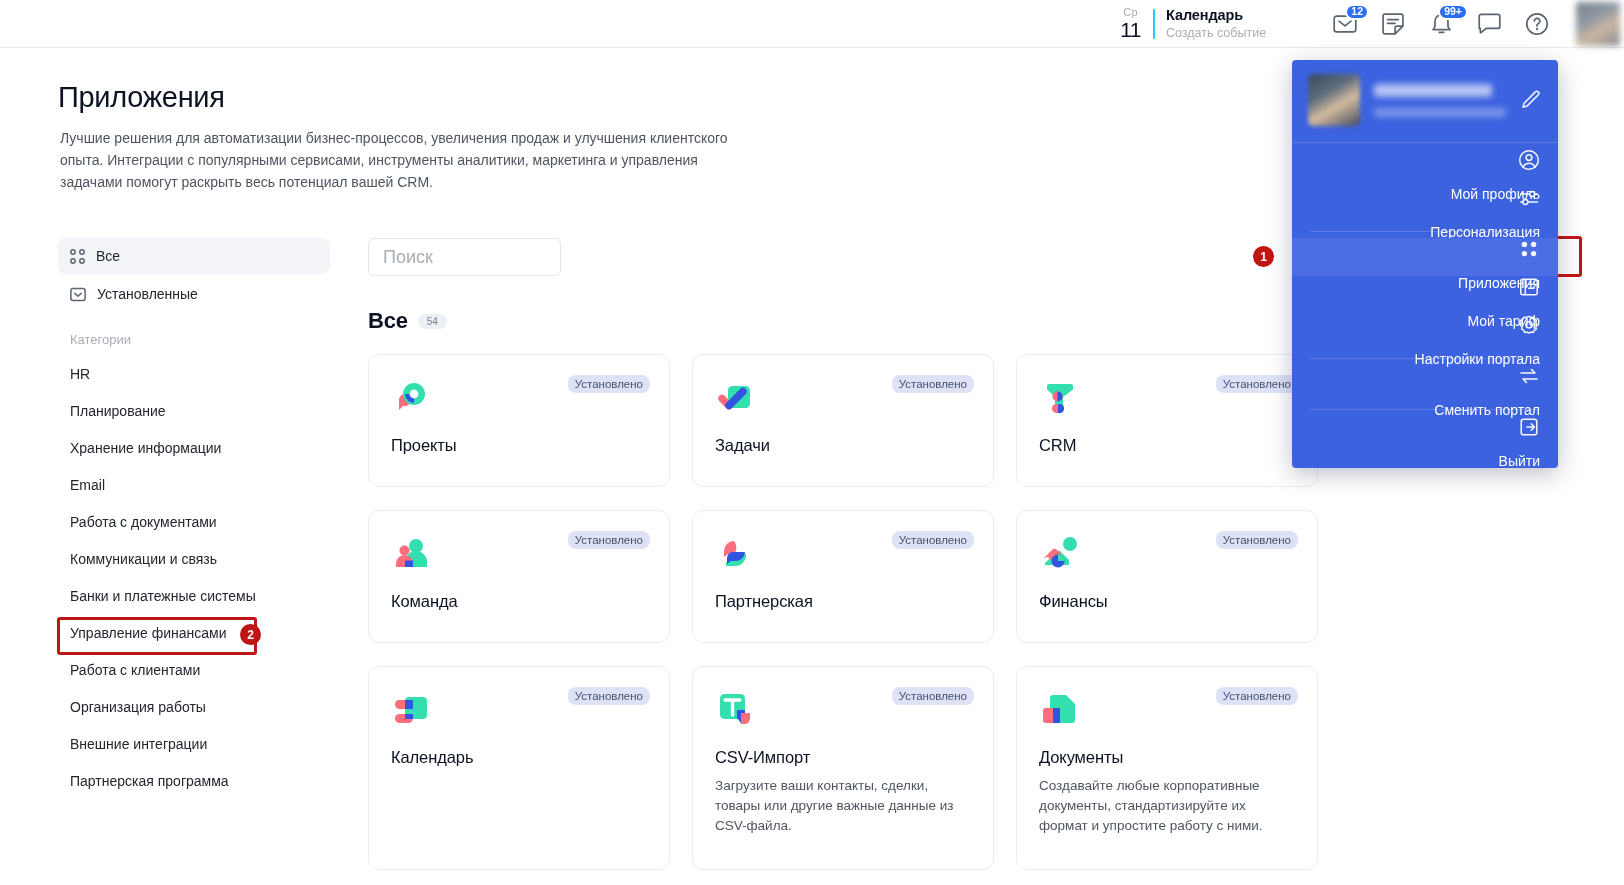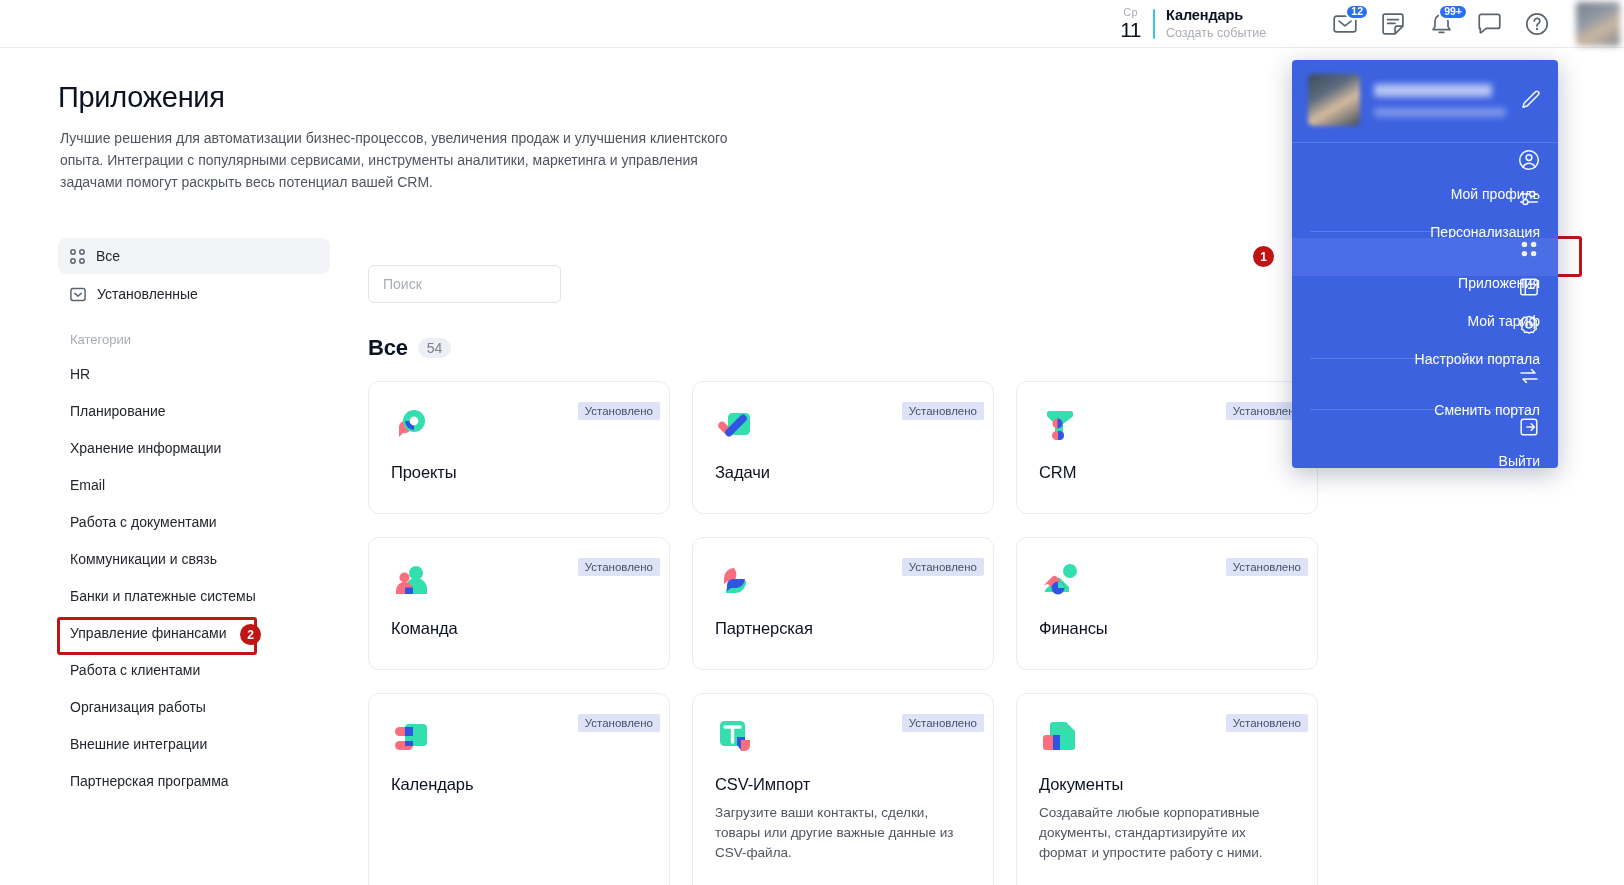--- a/index.html
+++ b/index.html
@@ -71,44 +71,44 @@
   .anno-num {
     position: absolute; width: 21px; height: 21px; border-radius: 50%;
     background: #bf1515; color: #fff; font-size: 12px; font-weight: 700;
     display: flex; align-items: center; justify-content: center; z-index: 60;
   }
 
   
   .content { position: absolute; left: 368px; top: 190px; }
   .search {
     width: 193px; height: 38px; border: 1px solid #e2e5ea; border-radius: 6px;
-    background: #fff; padding: 0 14px; font-size: 14px; color: #22272f;
-    font-family: inherit; outline: none; margin-top: 27px;
+    background: #fff; padding: 0 14px; font-size: 18px; color: #22272f;
+    font-family: inherit; outline: none;
   }
   .search::placeholder { color: #a8adb4; }
   .sec-head { display: flex; align-items: center; gap: 10px; margin-top: 32px; }
   .sec-title { font-size: 22px; color: #0b1222; font-weight: 700; letter-spacing: -.2px; }
-  .sec-count { background: #eceff4; color: #7a828d; font-size: 14px;
+  .sec-count { background: #eceff4; color: #7a828d; font-size: 10px;
     border-radius: 11px; padding: 2px 9px; font-weight: 400; }
 
   .grid { display: grid; grid-template-columns: repeat(3, 302px);
     gap: 23px 22px; margin-top: 20px; }
   .card {
     position: relative; height: 133px; border: 1px solid #eaecf1;
     border-radius: 11px; background: #fff; padding: 22px 22px 0 22px;
     cursor: pointer; overflow: hidden;
   }
   .card.tall { height: 204px; }
   .card-icon { width: 40px; height: 40px; position: relative; }
   .card-name { font-size: 16.5px; color: #0b1222; font-weight: 400;
     margin-top: 19px; letter-spacing: -.1px; }
   .card-desc { font-size: 13.5px; line-height: 20px; color: #4e5560; margin-top: 9px; }
   .inst-badge {
-    position: absolute; top: 20px; right: 9px; background: #dde2f7;
-    color: #46506b; font-size: 11.5px; border-radius: 2px; padding: 3px 7px;
+    position: absolute; top: 20px; right: 19px; background: #dde2f7;
+    color: #46506b; font-size: 11.5px; border-radius: 8px; padding: 3px 7px;
     white-space: nowrap;
   }
 
   
   .dropdown {
     position: absolute; top: 60px; left: 1292px; width: 266px;
     background: #3c62e0; border-radius: 4px; z-index: 50;
     box-shadow: 0 6px 24px rgba(20,30,70,.28); padding-bottom: 8px;
   }
   .dd-profile { display: flex; align-items: center; padding: 14px 16px 16px 16px;

